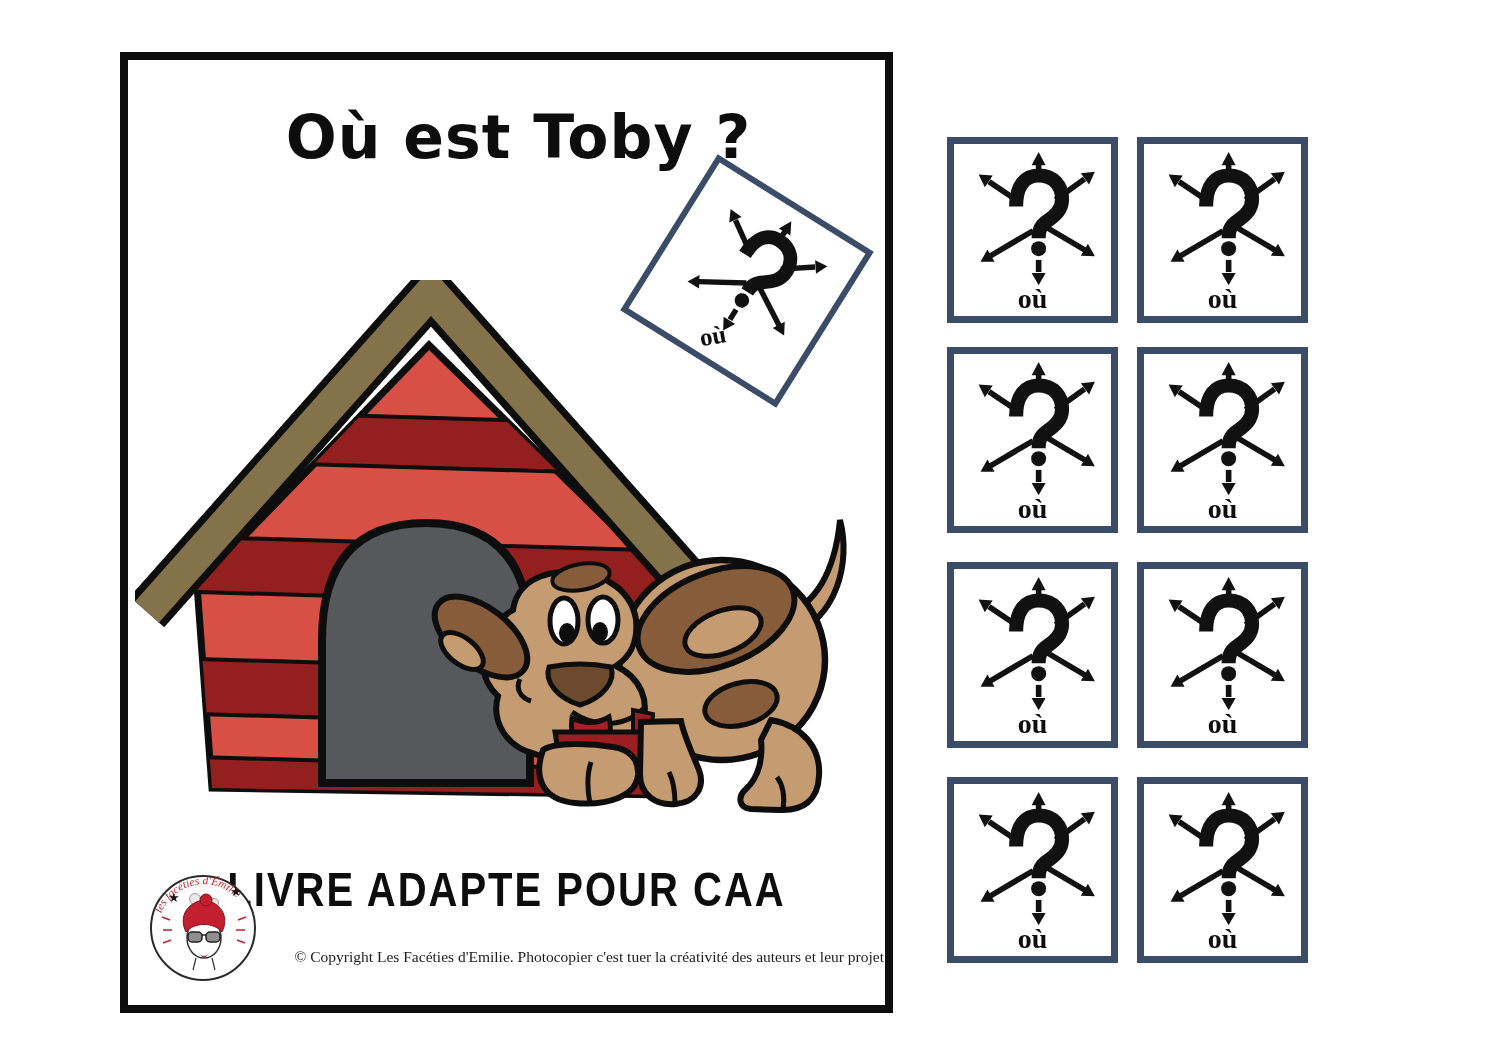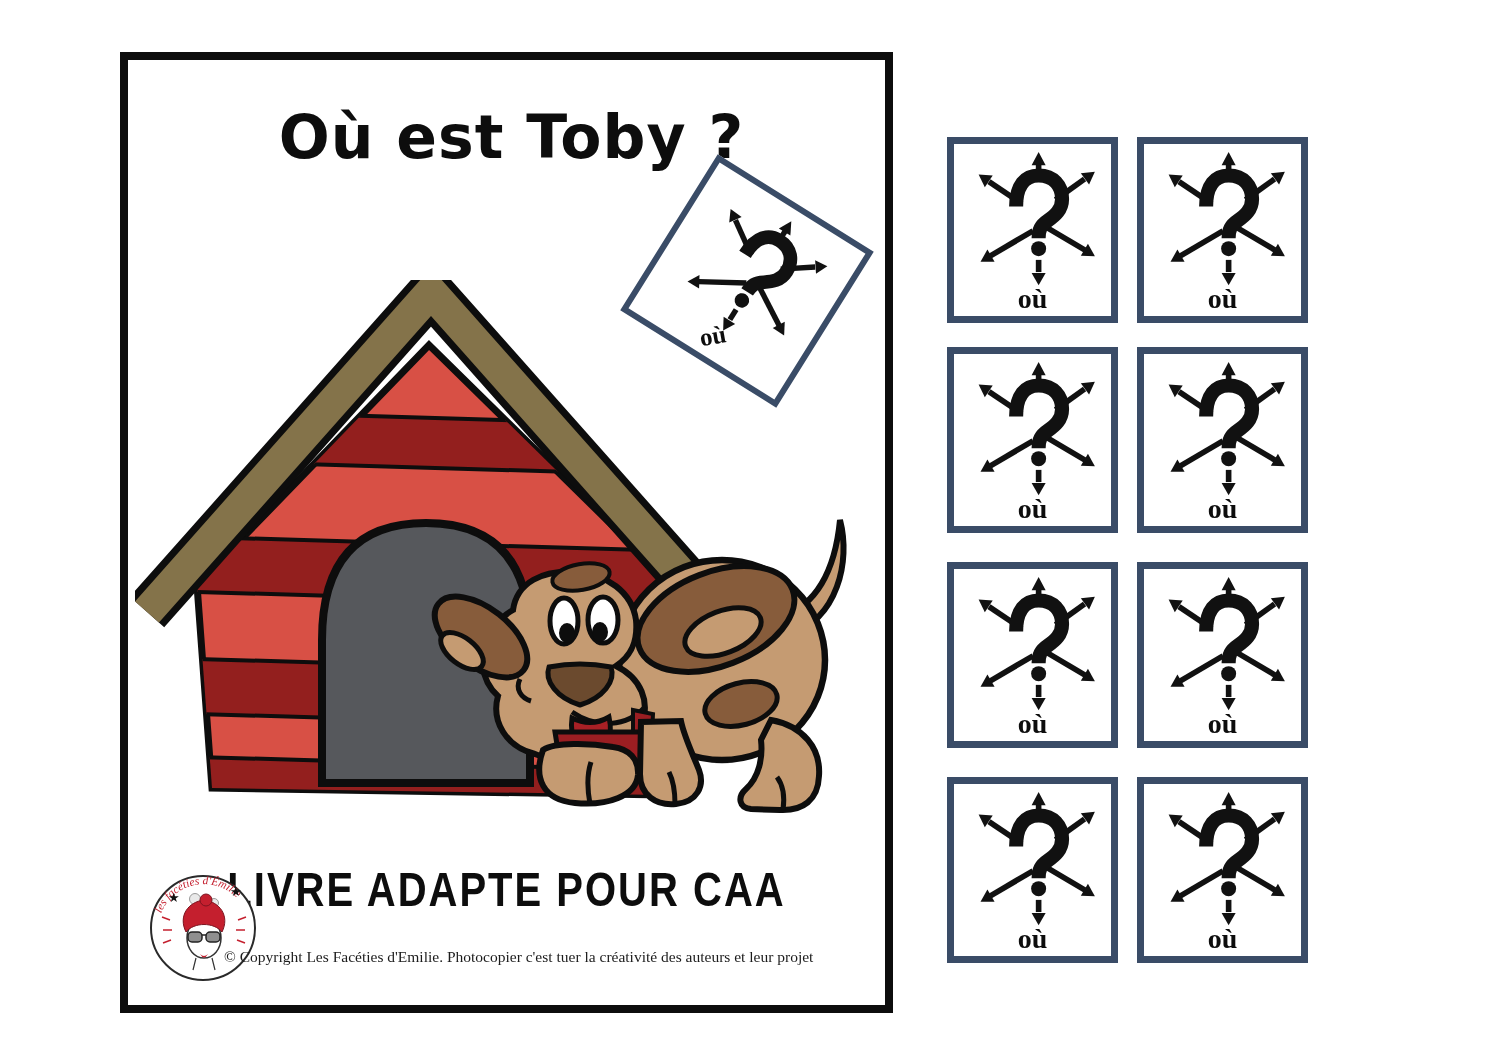--- a/index.html
+++ b/index.html
@@ -2,27 +2,27 @@
 <html><head>
 <meta charset="utf-8">
 <style>
   html,body{margin:0;padding:0;background:#ffffff;}
   #root{position:relative;width:1500px;height:1061px;background:#ffffff;overflow:hidden;
         font-family:"DejaVu Sans",sans-serif;}
 
   
   .page{position:absolute;left:120px;top:52px;width:773px;height:961px;
         box-sizing:border-box;border:8px solid #0d0d0d;background:#ffffff;}
-  .page-title{position:absolute;left:5px;top:42px;width:100%;text-align:center;
+  .page-title{position:absolute;left:12px;top:42px;width:100%;text-align:center;
         font-family:"DejaVu Sans",sans-serif;font-weight:bold;font-size:60px;
         letter-spacing:1px;color:#0d0d0d;}
   .page-subtitle{position:absolute;left:0;top:802px;width:100%;text-align:center;
         font-family:"Liberation Sans",sans-serif;font-weight:bold;font-size:40px;
         letter-spacing:2px;color:#0d0d0d;transform:scaleY(1.22);transform-origin:center top;}
-  .copyright{position:absolute;left:96px;top:884px;width:660px;text-align:left;
+  .copyright{position:absolute;left:96px;top:884px;width:660px;text-align:right;
         font-family:"Liberation Serif",serif;font-size:15.5px;line-height:1.62;color:#1c1c1c;}
   .scene{position:absolute;left:7px;top:220px;width:760px;height:545px;}
   .logo{position:absolute;left:20px;top:812px;width:112px;height:112px;}
 
   
   .card{position:absolute;width:171px;height:186px;box-sizing:border-box;
         border:7px solid #3a4c67;background:#ffffff;}
   .card .sym{position:absolute;left:4px;top:6px;width:150px;height:141px;}
   .card .card-label{position:absolute;left:0;bottom:3px;width:100%;text-align:center;
         font-family:"Liberation Serif",serif;font-weight:bold;font-size:28px;color:#0d0d0d;

